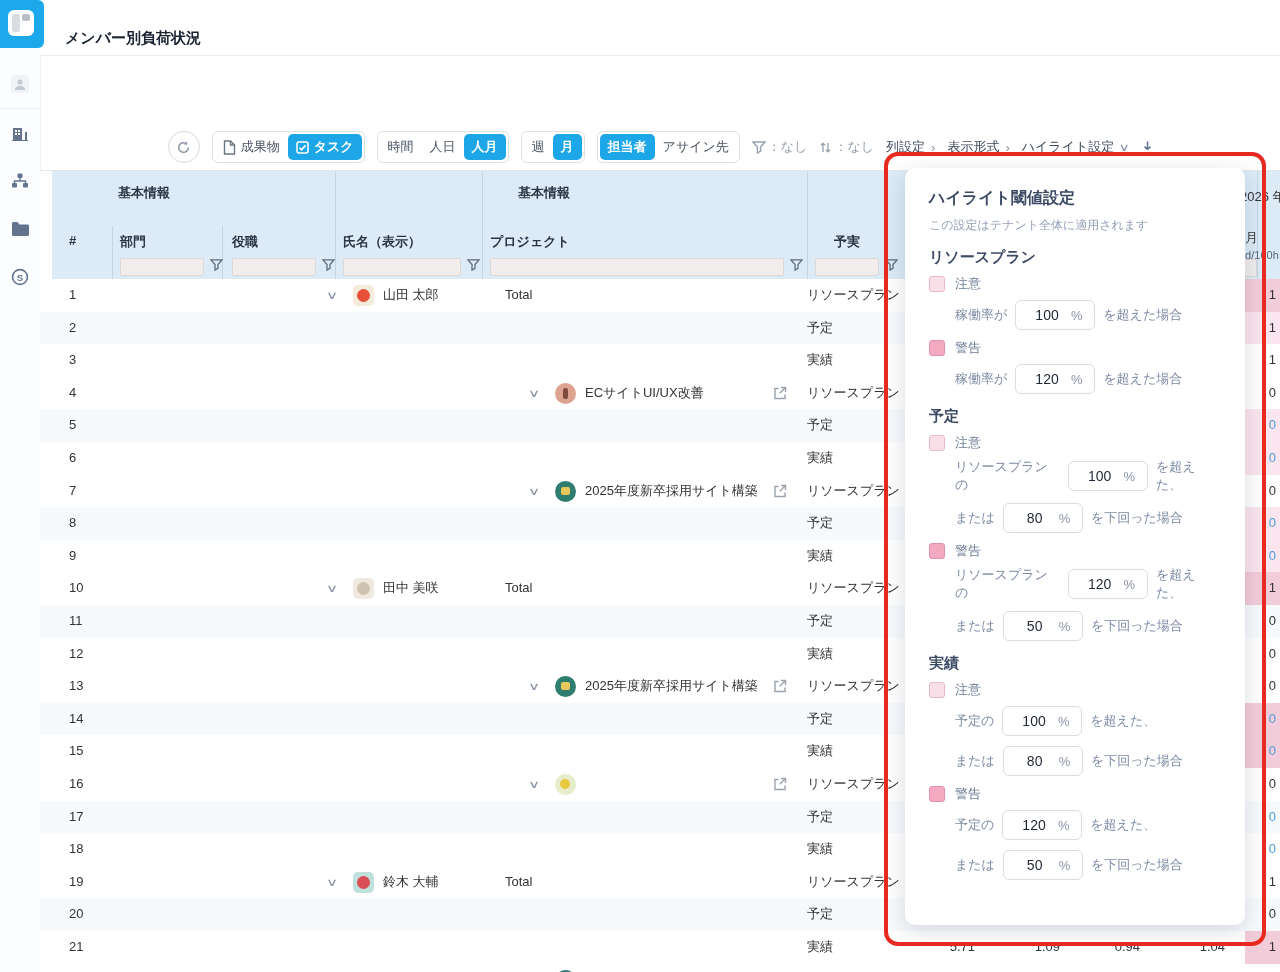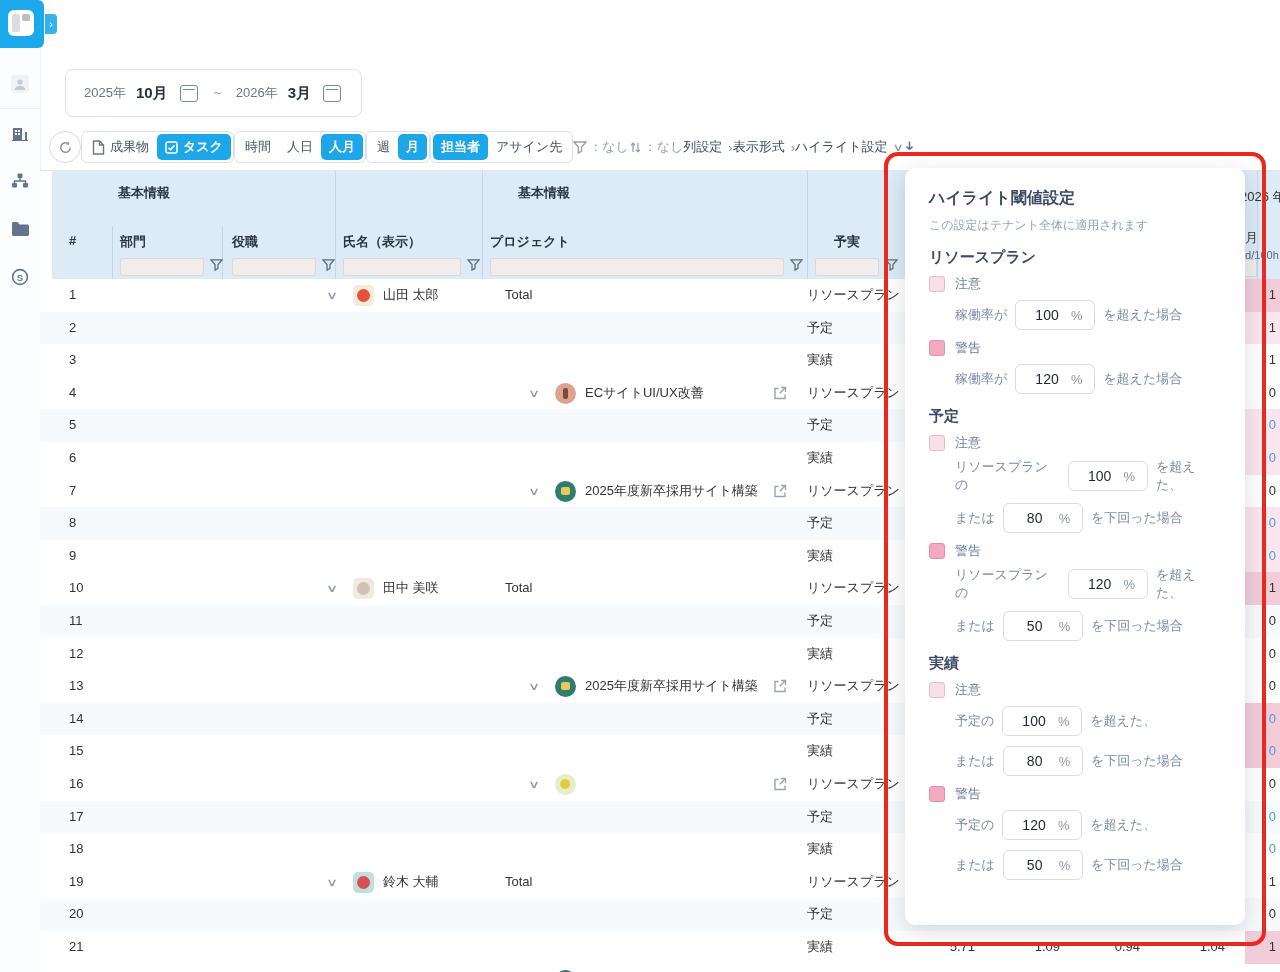--- a/index.html
+++ b/index.html
@@ -21,21 +21,21 @@
   .page-title{position:absolute;left:25px;top:19px;font-size:15px;font-weight:bold;color:#1b2433;}
   
   .range-box{position:absolute;left:65px;top:69px;height:46px;border:1px solid #dfe3e8;border-radius:8px;
     display:flex;align-items:center;padding:0 18px;gap:10px;font-size:13px;color:#6b7684;background:#fff;}
   .range-month{font-size:15px;font-weight:bold;color:#27303f;}
   .cal-icon{width:16px;height:15px;border:1.5px solid #7c8896;border-radius:3px;position:relative;margin:0 2px;}
   .cal-icon::before{content:"";position:absolute;left:2px;top:3px;right:2px;border-top:1.5px solid #7c8896;}
   .tilde{color:#9aa4b0;font-size:14px;margin:0 4px;}
   
   .toolbar{position:absolute;left:49px;top:129px;width:1225px;height:36px;display:flex;align-items:center;
-    font-size:13px;color:#55607080;}
+    gap:12px;font-size:13px;color:#55607080;justify-content:center;}
   .refresh-btn{width:30px;height:30px;border:1px solid #d7dbe1;border-radius:50%;display:flex;align-items:center;justify-content:center;background:#fff;flex:none;}
   .seg{display:flex;border:1px solid #dde1e7;border-radius:6px;background:#fff;padding:2px;flex:none;}
   .seg-btn{padding:4px 8px;border-radius:5px;color:#4b5563;display:flex;align-items:center;gap:5px;white-space:nowrap;cursor:pointer;}
   .seg-btn.active{background:#1ea7e8;color:#fff;font-weight:bold;}
   .tb-status{display:flex;align-items:center;gap:2px;color:#97a1b0;white-space:nowrap;flex:none;}
   .tb-menu{display:flex;align-items:center;gap:6px;color:#3e4a5a;white-space:nowrap;flex:none;cursor:pointer;}
   .chev-r{color:#8a94a6;font-size:13px;}
   .chev-d{color:#8a94a6;font-size:11px;transform:scaleX(1.4);display:inline-block;}
   
   .grid{position:absolute;left:40px;top:170px;width:1240px;height:802px;overflow:hidden;font-size:13px;background:#fff;border-top:1px solid #e2e7ec;}
@@ -146,30 +146,24 @@
         </span>
       </div>
     </div>
   </aside>
 
   <div class="logo">
     <div class="logo-glyph"></div>
   </div>
   <div class="logo-chev">›</div>
 
-
-  <div class="range-box">
-    <span>2025年</span>
-    <span class="range-month">10月</span>
-    <span class="cal-icon"></span>
-    <span class="tilde">~</span>
-    <span>2026年</span>
-    <span class="range-month">3月</span>
-    <span class="cal-icon"></span>
-  </div>
+  <header class="topbar">
+    <h1 class="page-title">メンバー別負荷状況</h1>
+  </header>
+
 
   <div class="toolbar">
     <div class="refresh-btn">
       <span>
         <svg width="15" height="15" viewBox="0 0 15 15">
             <path d="M12.3 7.5a4.8 4.8 0 1 1-1.4-3.4" fill="none" stroke="#8a94a6" stroke-width="1.5"></path>
             <path d="M11 1.6v3h-3z" fill="#8a94a6"></path>
           </svg>
       </span>
     </div>

